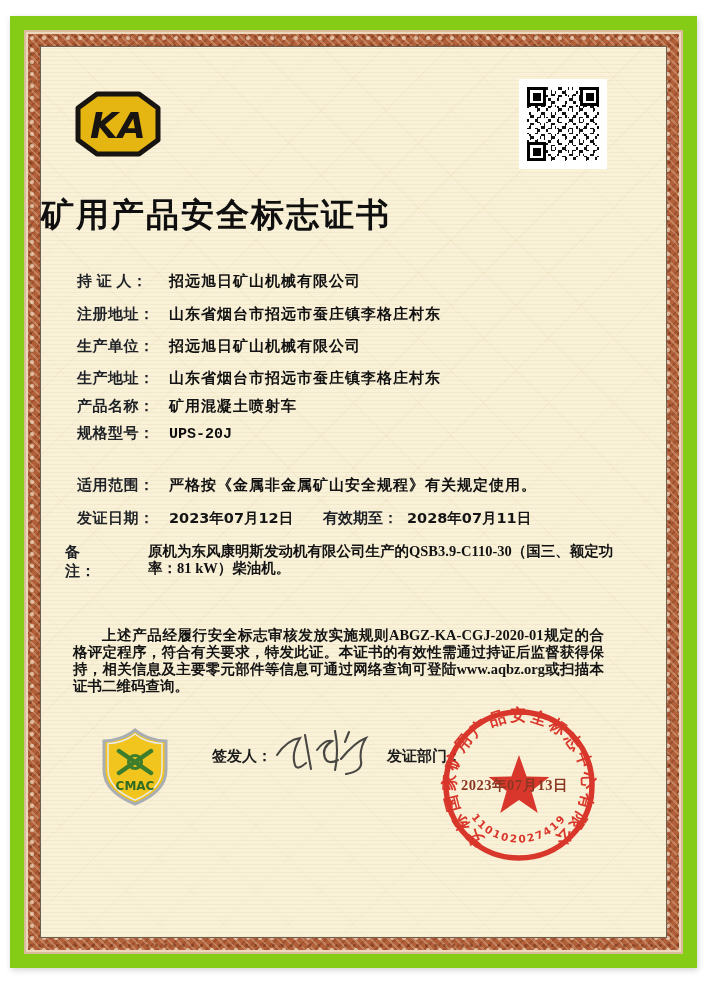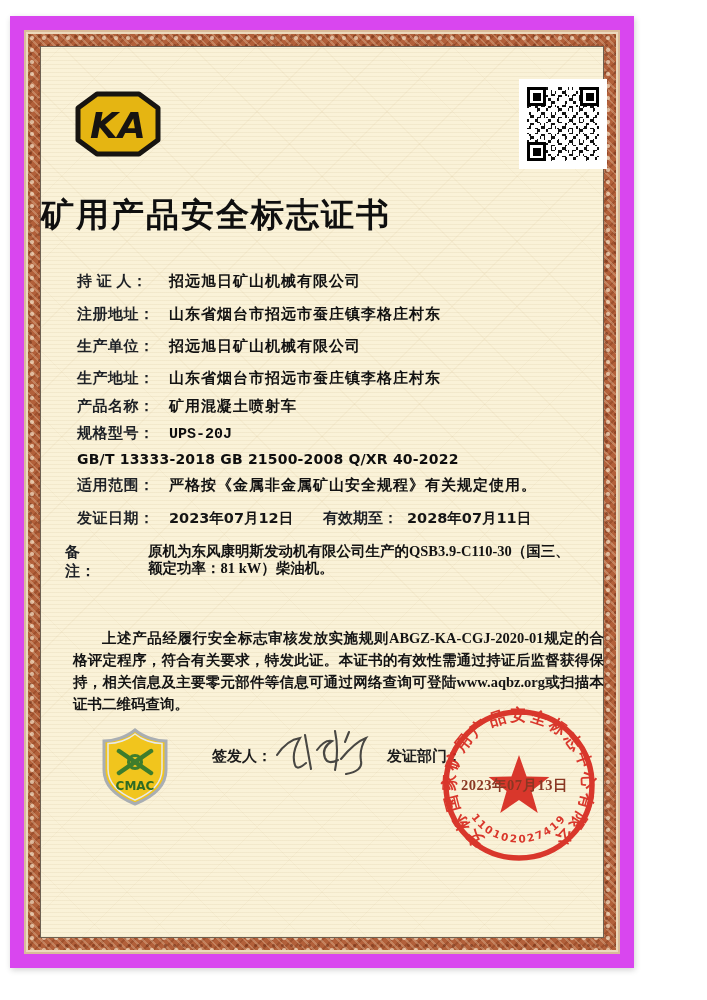--- a/index.html
+++ b/index.html
@@ -1,18 +1,18 @@
 <!DOCTYPE html>
 <html><head>
 <meta charset="utf-8">
 <style>
   html,body{margin:0;padding:0;}
   .page{position:relative;width:707px;height:1000px;background:#ffffff;overflow:hidden;
         font-family:"Liberation Serif","DejaVu Serif",serif;color:#151515;}
-  .paper{position:absolute;left:10px;top:16px;width:624px;height:952px;background:#d946ef;
+  .paper{position:absolute;left:10px;top:16px;width:687px;height:952px;background:#84cc16;
          box-shadow:1px 2px 6px rgba(0,0,0,.18);}
   .band{position:absolute;left:16px;top:16px;right:16px;bottom:16px;
         background-color:#b2603a;
         background-image:
           radial-gradient(circle, rgba(250,236,210,.65) 1.5px, rgba(250,236,210,0) 2.6px),
           radial-gradient(circle, rgba(110,45,20,.55) 1px, rgba(110,45,20,0) 2px),
           repeating-linear-gradient(45deg, rgba(243,222,190,.28) 0 2px, transparent 2px 6px),
           repeating-linear-gradient(-45deg, rgba(118,48,18,.3) 0 2px, transparent 2px 7px);
         background-size:12px 12px, 9px 9px, auto, auto;
         box-shadow: inset 0 0 0 2px #ecd9bd, 0 0 0 2px #d9bb9a;}
@@ -45,21 +45,21 @@
   .v-code{font-family:Liberation Mono, monospace;font-weight:700;font-size:15px;color:#0e0e0e;}
   .v-std{font-family:"DejaVu Sans","Liberation Sans",sans-serif;font-weight:700;font-size:14px;color:#0e0e0e;letter-spacing:.2px;}
   .date-val{font-family:"DejaVu Sans","Liberation Sans",sans-serif;font-weight:700;font-size:14.5px;}
   .dlbl2{width:84px;flex:none;font-size:15px;color:#1e2126;font-weight:600;}
   .dval1{width:154px;flex:none;}
   
   .remark{position:absolute;left:24px;top:496px;right:28px;display:flex;}
   .remark .lbl{width:71px;}
   .remark .val{flex:1;font-size:14.5px;line-height:16.5px;font-weight:700;color:#121212;margin-left:12px;}
   
-  .statement{position:absolute;left:32px;top:580px;width:531px;font-size:14.5px;line-height:22px;
+  .statement{position:absolute;left:32px;top:580px;width:531px;font-size:14.5px;line-height:17px;
              font-weight:700;text-align:justify;text-indent:2em;color:#141414;}
   
   .cmac{position:absolute;left:59px;top:681px;width:70px;height:78px;}
   .signer-label{position:absolute;left:171px;top:700px;font-size:15px;font-weight:700;color:#1b1b1b;}
   .signature{position:absolute;left:228px;top:676px;width:100px;height:52px;}
   .dept-label{position:absolute;left:306px;top:700px;font-size:15px;font-weight:700;color:#1b1b1b;margin-left:40px;}
   .stamp{position:absolute;left:396px;top:656px;width:164px;height:164px;z-index:1;}
   .stamp-date{position:absolute;left:420px;top:729px;z-index:2;font-size:14.5px;font-weight:700;
               color:#8a3723;letter-spacing:.5px;}
 </style>
@@ -104,21 +104,20 @@
       </div>
       <div class="row" style="top:350px">
         <span class="lbl">产品名称：</span>
         <span class="v-kai">矿用混凝土喷射车</span>
       </div>
       <div class="row" style="top:377px">
         <span class="lbl">规格型号：</span>
         <span class="v-code">UPS-20J</span>
       </div>
       <div class="row" style="top:404px">
-        <span class="v-std">GB/T 13333-2018 GB 21500-2008 Q/XR 40-2022</span>
       </div>
       <div class="row" style="top:429px">
         <span class="lbl">适用范围：</span>
         <span class="v-kai">严格按《金属非金属矿山安全规程》有关规定使用。</span>
       </div>
 
       <div class="row" style="top:462px">
         <span class="lbl">发证日期：</span>
         <span class="date-val dval1">2023年07月12日</span>
         <span class="dlbl2">有效期至：</span>

